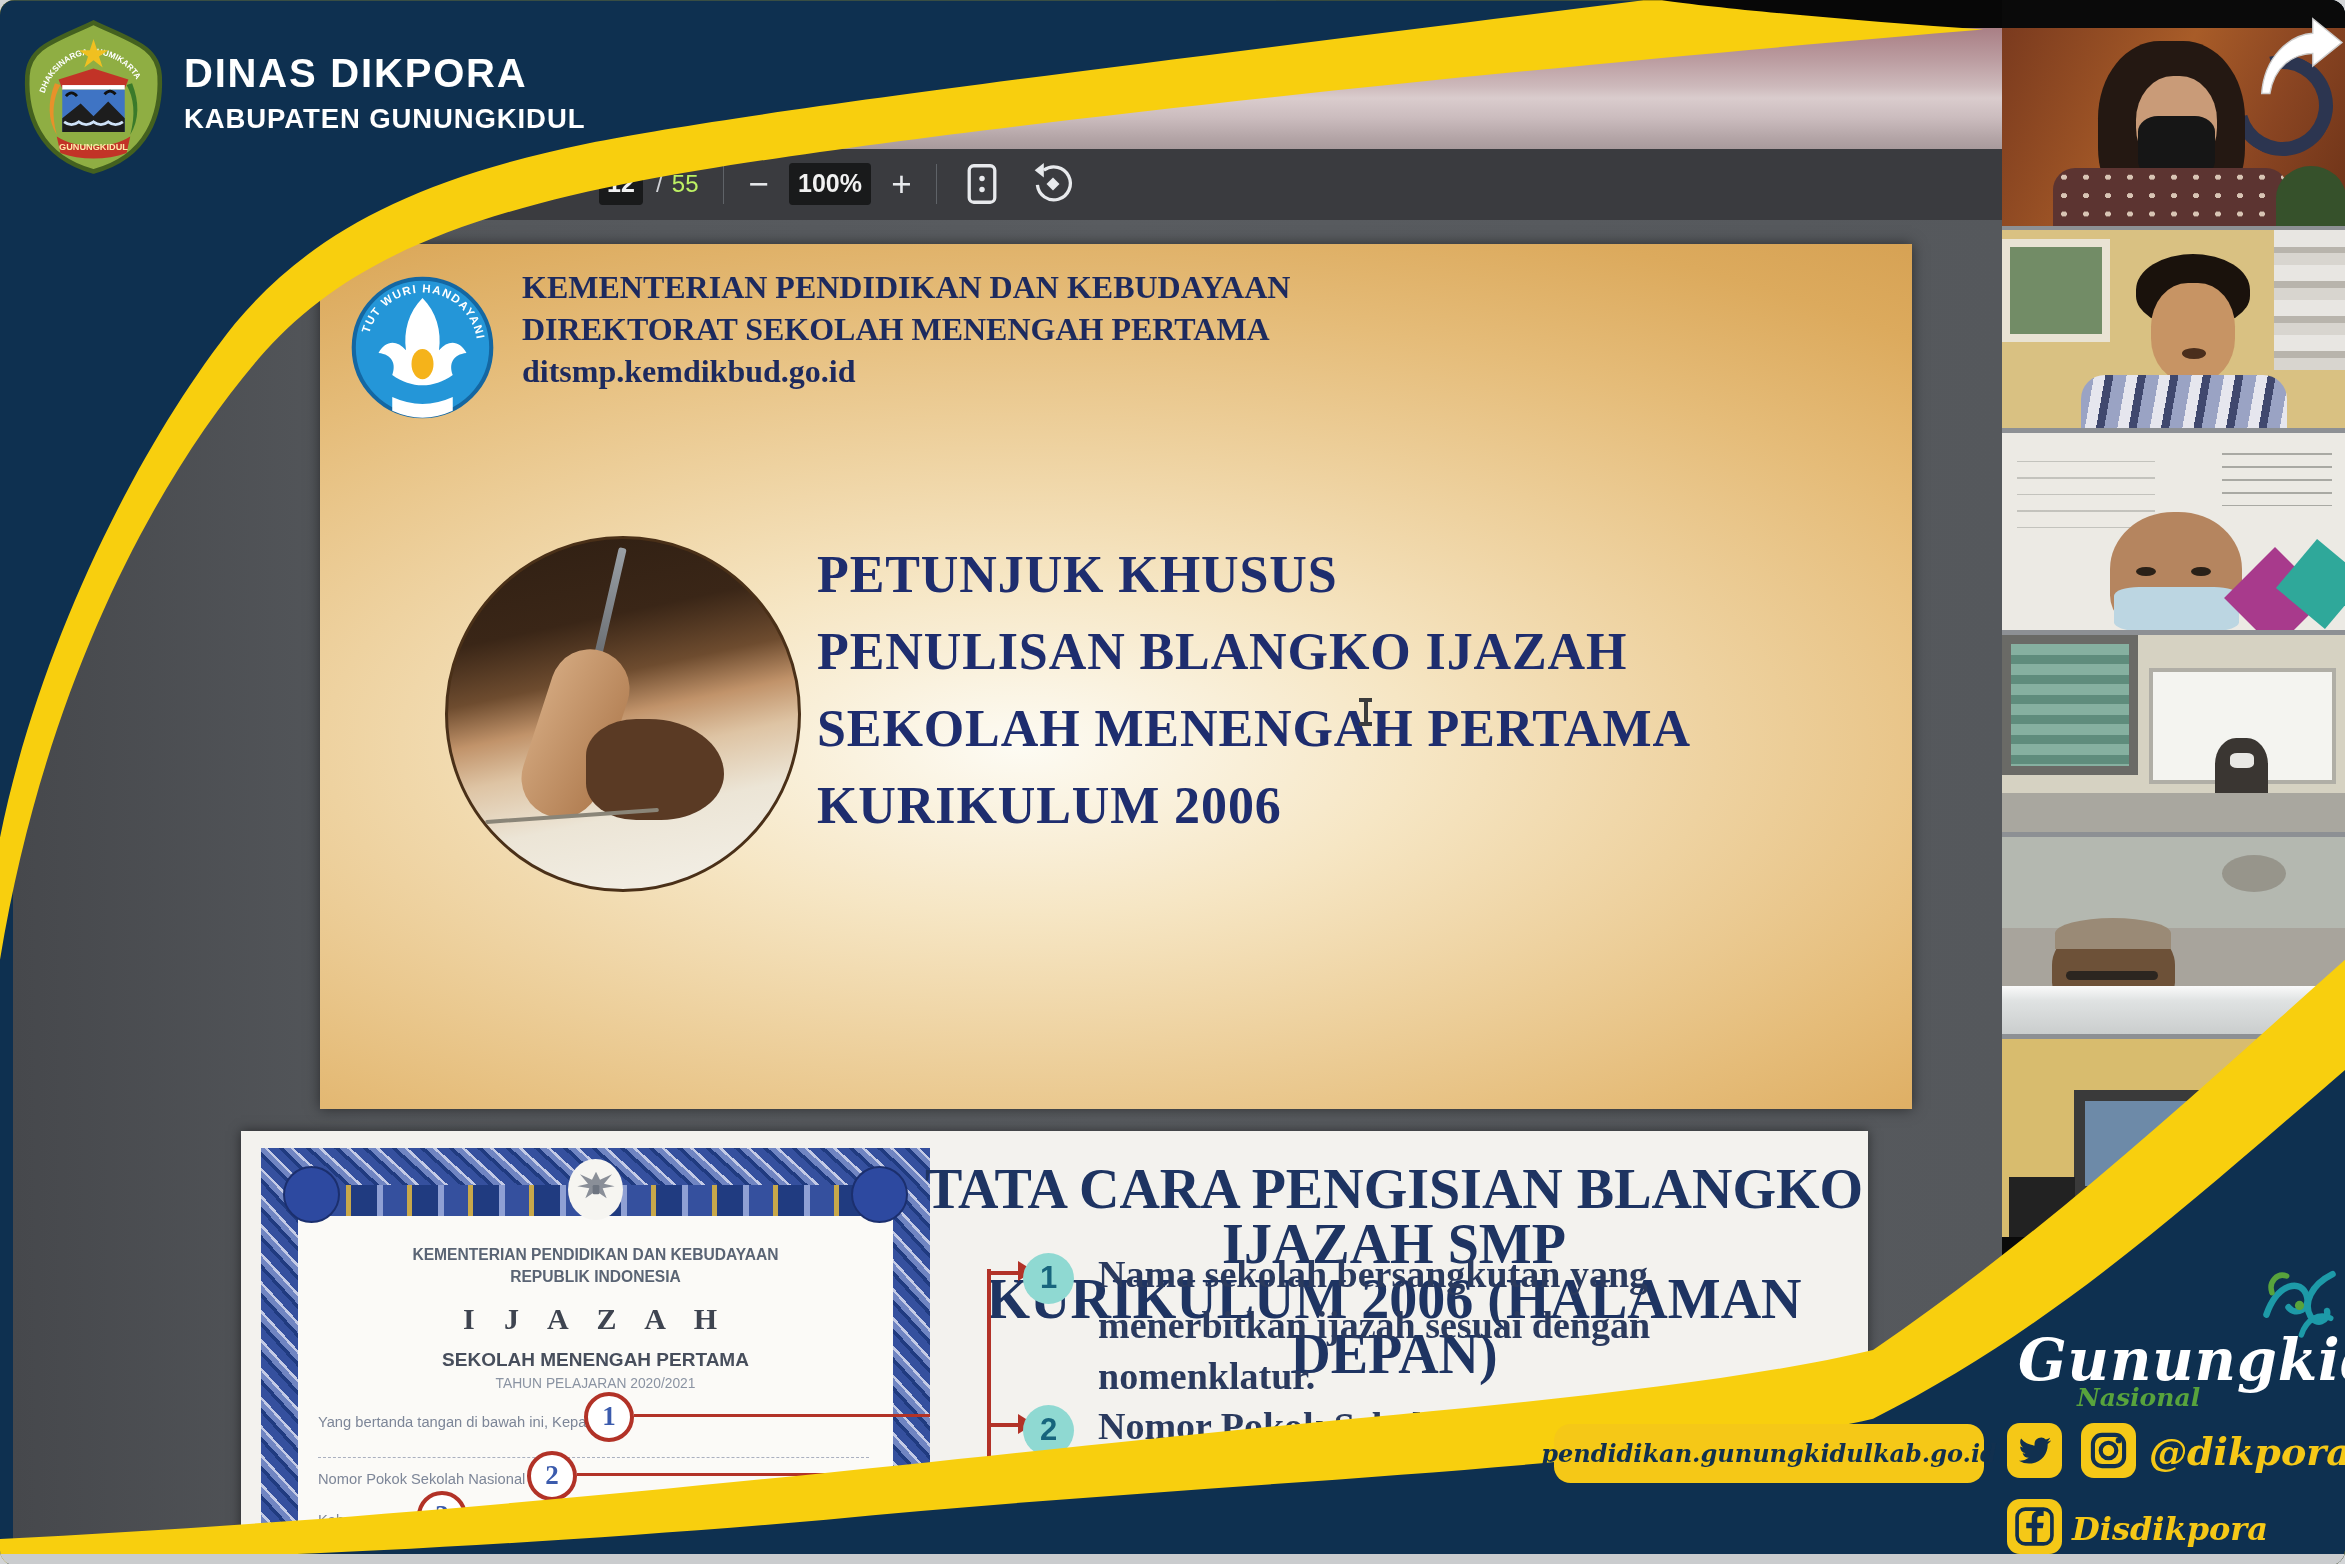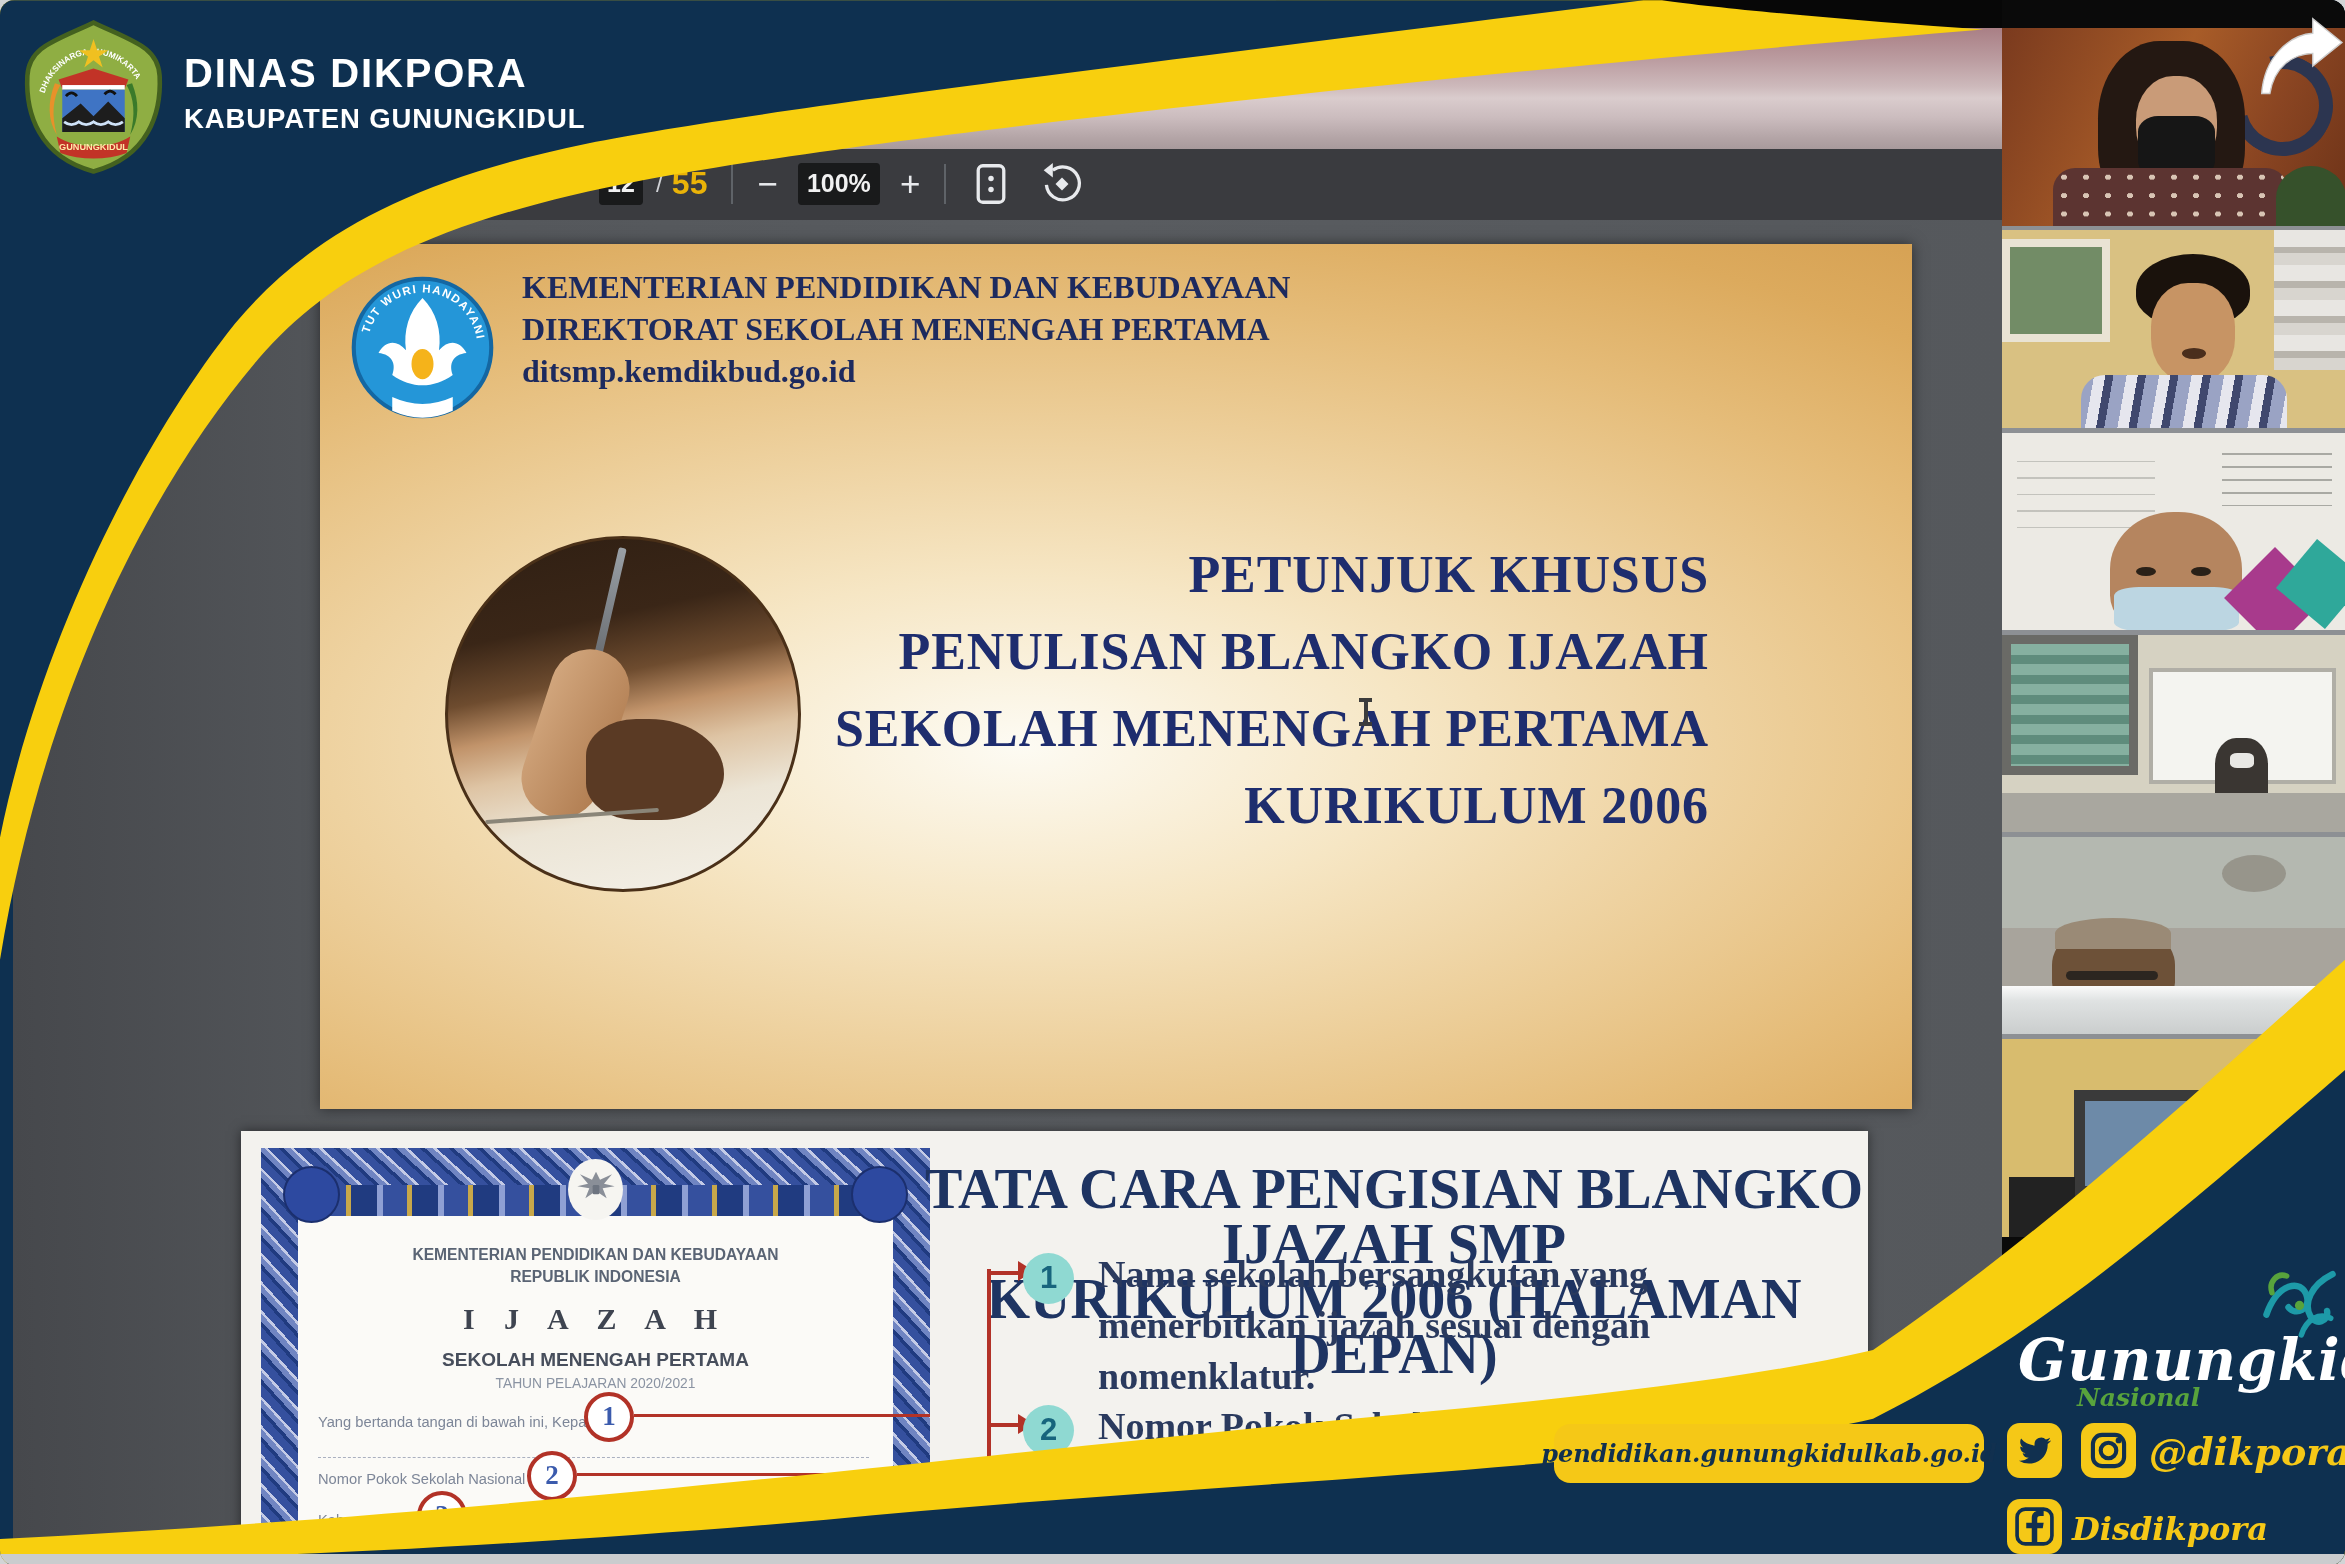--- a/index.html
+++ b/index.html
@@ -14,39 +14,39 @@
     background:linear-gradient(180deg,#a97f85 0%,#bb9ca0 26%,#cdb9bb 48%,#dacccd 58%,#cbbcbe 74%,#b2a3a5 92%,#a89a9c 100%);}
   .toolbar{left:13px;top:149px;width:1989px;height:72px;background:#3a3b3f;}
   .controls{left:599px;top:154px;height:59px;display:flex;align-items:center;color:#e8eaed;}
   .darkbox{background:#191a1b;border-radius:3.7px;height:42px;display:flex;align-items:center;justify-content:center;
     font-size:25px;font-weight:bold;color:#f1f1f1;}
   .pagebox{min-width:44px;padding:0 7.3px;}
   .zoombox{min-width:77px;padding:0 9.2px;}
   .tsep{width:1.8px;height:40px;background:#5f6368;margin:0 24px;}
   .tbtn{background:none;border:none;color:#e8eaed;font-size:35px;line-height:35px;cursor:pointer;padding:0;display:flex;align-items:center;}
   .slash{font-size:24px;color:#d0d2d6;margin:0 9.2px 0 13px;}
-  .totalpg{font-size:32px;color:#eab308;font-weight:bold;}
+  .totalpg{font-size:24px;color:#bef264;font-weight:normal;}
 
   .pdfbg{left:13px;top:220px;width:1989px;height:1344px;
     background:linear-gradient(90deg,#46484c 0%,#54575b 18%,#595c60 55%,#55585c 100%);}
 
   
   .slide1{left:320px;top:244px;width:1592px;height:865px;
     background:radial-gradient(ellipse 95% 75% at 44% 58%,#fdfbf3 0%,#f6e6c4 26%,#eed2a0 46%,#e5bc79 68%,#dcaa5d 86%,#d5a052 100%);
     box-shadow:0 0 13px rgba(0,0,0,.5);}
   .ministry{left:202px;top:22px;font-family:"Liberation Serif",serif;font-weight:bold;
     color:#1d2a5e;font-size:32px;line-height:42px;}
   .photo-circle{left:125px;top:292px;width:356px;height:356px;border-radius:50%;border:3.7px solid #4a3018;overflow:hidden;
     background:linear-gradient(168deg,#33211507 0,#2f1f13 0%,#3a2617 26%,#6e4c2f 40%,#c1936a 50%,#dec4a4 60%,#ece5d6 74%,#f4f1e9 100%);}
   .finger{position:absolute;left:88px;top:108px;width:79px;height:173px;background:linear-gradient(100deg,#d3a87f,#b07c50);border-radius:42px;transform:rotate(18deg);}
   .thumb{position:absolute;left:138px;top:180px;width:138px;height:101px;background:#5a3a24;border-radius:40% 60% 50% 40%;}
   .pen{position:absolute;left:145px;top:5.5px;width:8.3px;height:230px;background:linear-gradient(#9aa0a6,#55585c 70%,#26282b);transform:rotate(13deg);border-radius:2.8px;}
   .scribble{position:absolute;left:37px;top:275px;width:174px;height:3.7px;background:#8a8578;transform:rotate(-4deg);border-radius:1.8px;}
-  .title1{left:515px;top:292px;font-family:"Liberation Serif",serif;font-weight:bold;color:#1e2d6e;
-    font-size:52px;line-height:77px;letter-spacing:0.9px;text-align:right;}
+  .title1{left:497px;top:292px;font-family:"Liberation Serif",serif;font-weight:bold;color:#1e2d6e;
+    font-size:52px;line-height:77px;letter-spacing:0.9px;}
   .ibeam{left:1364px;top:698px;width:3.7px;height:27.5px;background:#3c3c3c;}
   .ibeam::before,.ibeam::after{content:"";position:absolute;left:-4.6px;width:13px;height:3.7px;background:#3c3c3c;}
   .ibeam::after{bottom:0;}
 
   
   .slide2{left:241px;top:1131px;width:1627px;height:433px;background:#f3f2ee;box-shadow:0 0 11px rgba(0,0,0,.5);}
   .cert{left:20px;top:16.5px;width:669px;height:417px;background:#fbfaf7;}
   .cert-frame{position:absolute;inset:0;border:37px solid transparent;
     border-image:repeating-linear-gradient(45deg,#35509e 0 8.3px,#203b80 8.3px 12px,#7085c2 12px 17.4px,#c4cbe6 17.4px 20px) 40;}
   .cert-topband{position:absolute;left:0;top:0;width:100%;height:68px;

